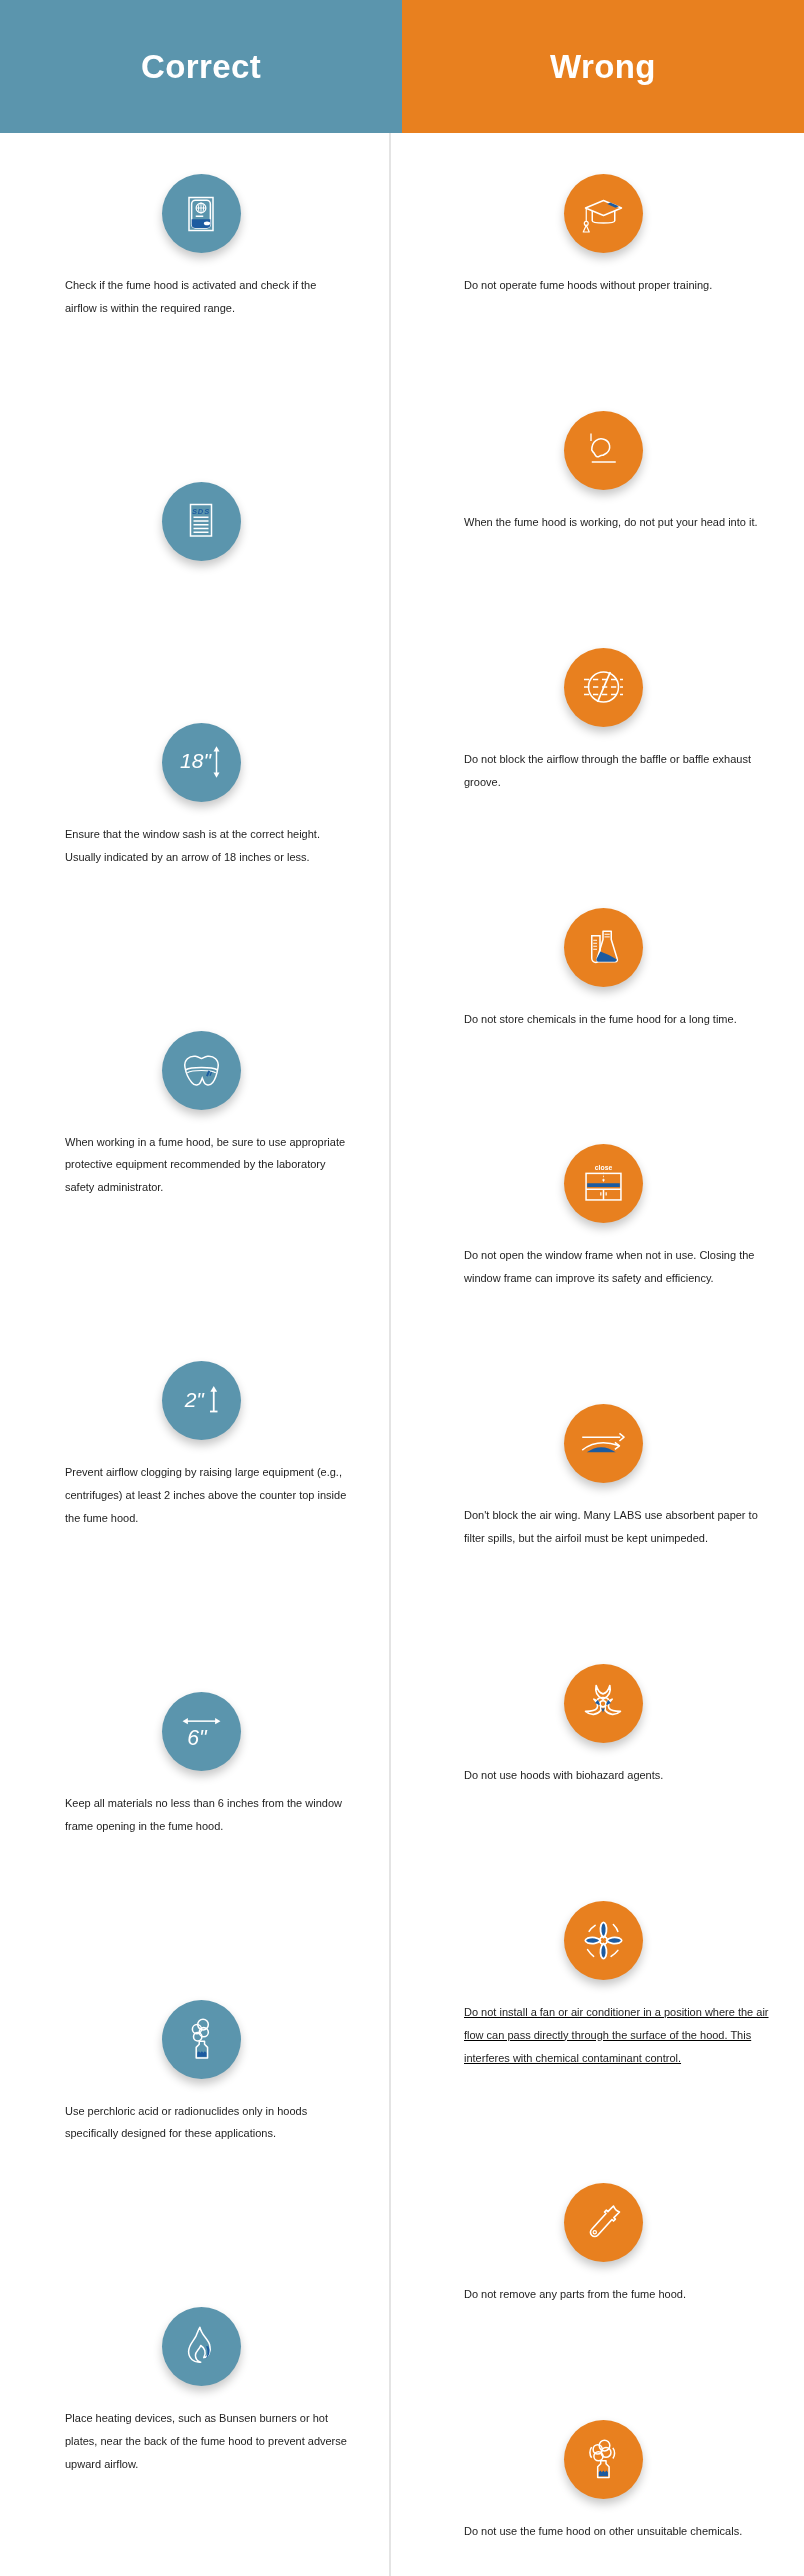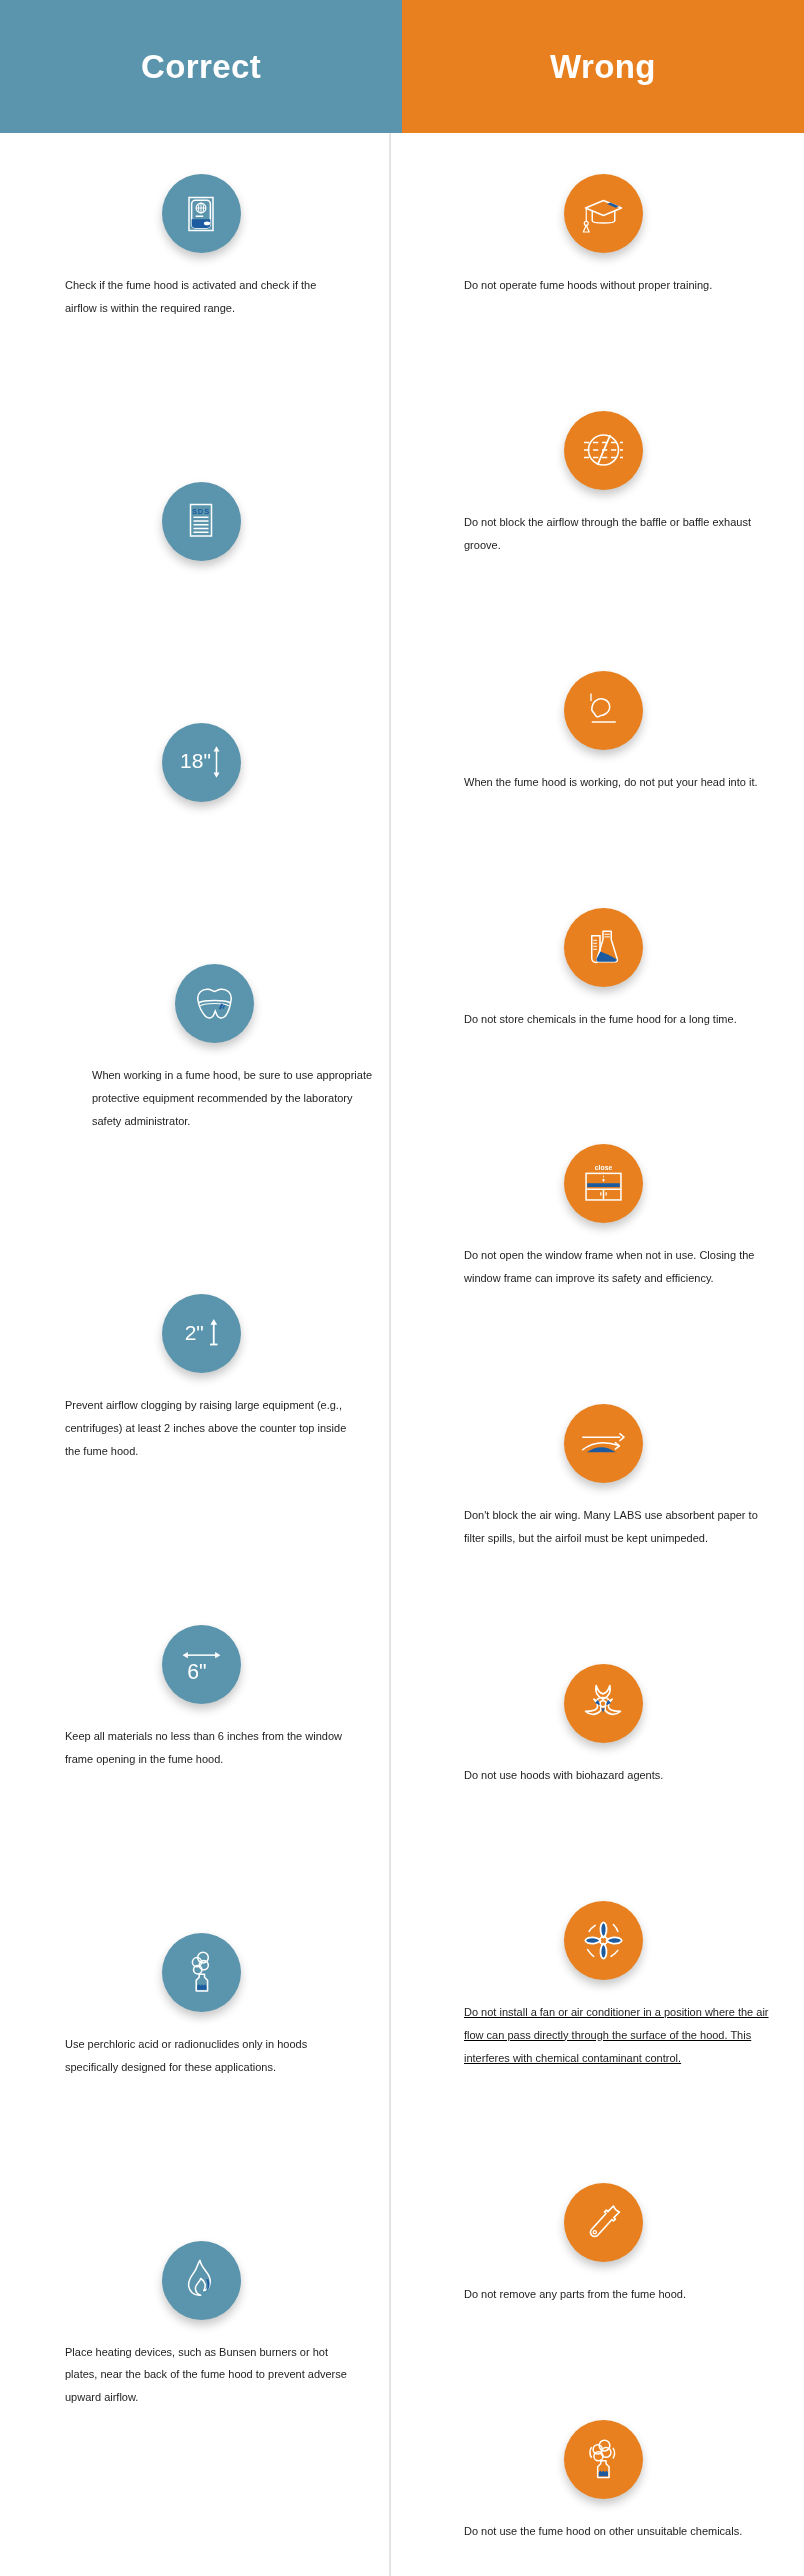--- a/index.html
+++ b/index.html
@@ -75,21 +75,21 @@
   .badge {
     position: relative;
     width: 79px;
     height: 79px;
     border-radius: 50%;
     display: flex;
     align-items: center;
     justify-content: center;
     box-shadow: 0 5.3px 10px rgba(0,0,0,0.22);
   }
-  .badge.teal   { background: #5b95ad; }
+  .badge.teal   { background: #5b95ad; font-style: italic; }
   .badge.orange { background: #e8801f; }
   .badge svg { display: block; overflow: visible; }
 
   .caption {
     font-size: 11px;
     line-height: 2.08;
     color: #1d1d1d;
     font-weight: 400;
   }
   .col.left  .caption { margin: 21px 0 0 65px; width: 282px; }
@@ -156,23 +156,24 @@
         <div class="badge-wrap">
           <div class="badge teal">
             <svg width="55" height="42" viewBox="0 0 72 56">
               <text x="28" y="36" text-anchor="middle" font-family="Liberation Sans, sans-serif" font-size="28" fill="#ffffff">18"</text>
               <line x1="56" y1="12" x2="56" y2="44" stroke="#fff" stroke-width="2"></line>
               <path d="M56 7 l4 7 h-8 z" fill="#fff"></path>
               <path d="M56 49 l4 -7 h-8 z" fill="#fff"></path>
             </svg>
           </div>
         </div>
-      </div>
-
-      <div class="item" style="margin-top: 162px; padding-left: 27px;">
+        <p class="caption">Ensure that the window sash is at the correct height. Usually indicated by an arrow of 18 inches or less.</p>
+      </div>
+
+      <div class="item" style="margin-top: 162px;">
         <div class="badge-wrap">
           <div class="badge teal">
             <svg width="45" height="39" viewBox="0 0 60 52">
               <path d="M8 22 C6 12 14 6 22 7 C26 7.5 28 10 30 10 C32 10 34 7.5 38 7 C46 6 54 12 52 22
                        C51 28 50 36 45 42 C41 47 35 46 33 41 L31 36 L29 41 C27 46 21 47 17 42 C12 36 9 28 8 22 Z" fill="none" stroke="#fff" stroke-width="2"></path>
               <path d="M9 25 C16 21 44 21 51 25" fill="none" stroke="#fff" stroke-width="2"></path>
               <path d="M11 29 C18 25 42 25 49 29" fill="none" stroke="#fff" stroke-width="1.6"></path>
               <path d="M36 33 l3 -7 l2.5 1 l-3 7 z" fill="#1c5ba0"></path>
               <path d="M40.5 32.5 l2 -5 l1.6 0.7 l-2 5 z" fill="#1c5ba0"></path>
             </svg>
@@ -256,44 +257,44 @@
               <path d="M7 43 l4 9 h-8 z" fill="none" stroke="#fff" stroke-width="1.6" stroke-linejoin="round"></path>
             </svg>
           </div>
         </div>
         <p class="caption">Do not operate fume hoods without proper training.</p>
       </div>
 
       <div class="item" style="margin-top: 114px;">
         <div class="badge-wrap">
           <div class="badge orange">
+            <svg width="42" height="42" viewBox="0 0 56 56">
+              <line x1="12" y1="6" x2="12" y2="16" stroke="#fff" stroke-width="1.8"></line>
+              <path d="M13 28 C13 16 22 11 30 14 C38 17 39 27 33 32 L28 35
+                       C24 34 23 38 20 37 C17 36 17 32 15 31 Z" fill="none" stroke="#fff" stroke-width="2" stroke-linejoin="round"></path>
+              <line x1="13" y1="44" x2="45" y2="44" stroke="#fff" stroke-width="2"></line>
+            </svg>
+          </div>
+        </div>
+        <p class="caption">When the fume hood is working, do not put your head into it.</p>
+      </div>
+
+      <div class="item" style="margin-top: 114px;">
+        <div class="badge-wrap">
+          <div class="badge orange">
             <svg width="47" height="42" viewBox="0 0 62 56">
               <circle cx="31" cy="28" r="20" fill="none" stroke="#fff" stroke-width="2"></circle>
               <line x1="5" y1="18" x2="57" y2="18" stroke="#fff" stroke-width="2" stroke-dasharray="7 5"></line>
               <line x1="5" y1="28" x2="57" y2="28" stroke="#fff" stroke-width="2" stroke-dasharray="7 5"></line>
               <line x1="5" y1="38" x2="57" y2="38" stroke="#fff" stroke-width="2" stroke-dasharray="7 5"></line>
               <line x1="40" y1="8" x2="23" y2="48" stroke="#fff" stroke-width="2.4"></line>
             </svg>
           </div>
         </div>
         <p class="caption">Do not block the airflow through the baffle or baffle exhaust groove.</p>
-      </div>
-
-      <div class="item" style="margin-top: 114px;">
-        <div class="badge-wrap">
-          <div class="badge orange">
-            <svg width="42" height="42" viewBox="0 0 56 56">
-              <line x1="12" y1="6" x2="12" y2="16" stroke="#fff" stroke-width="1.8"></line>
-              <path d="M13 28 C13 16 22 11 30 14 C38 17 39 27 33 32 L28 35
-                       C24 34 23 38 20 37 C17 36 17 32 15 31 Z" fill="none" stroke="#fff" stroke-width="2" stroke-linejoin="round"></path>
-              <line x1="13" y1="44" x2="45" y2="44" stroke="#fff" stroke-width="2"></line>
-            </svg>
-          </div>
-        </div>
-        <p class="caption">When the fume hood is working, do not put your head into it.</p>
       </div>
 
       <div class="item" style="margin-top: 114px;">
         <div class="badge-wrap">
           <div class="badge orange">
             <svg width="42" height="44" viewBox="0 0 56 58">
               <path d="M13 14 h11 v30 a5.5 5.5 0 0 1 -11 0 z" fill="none" stroke="#fff" stroke-width="2"></path>
               <line x1="15" y1="20" x2="20" y2="20" stroke="#fff" stroke-width="1.3"></line>
               <line x1="15" y1="24" x2="20" y2="24" stroke="#fff" stroke-width="1.3"></line>
               <line x1="15" y1="28" x2="20" y2="28" stroke="#fff" stroke-width="1.3"></line>

